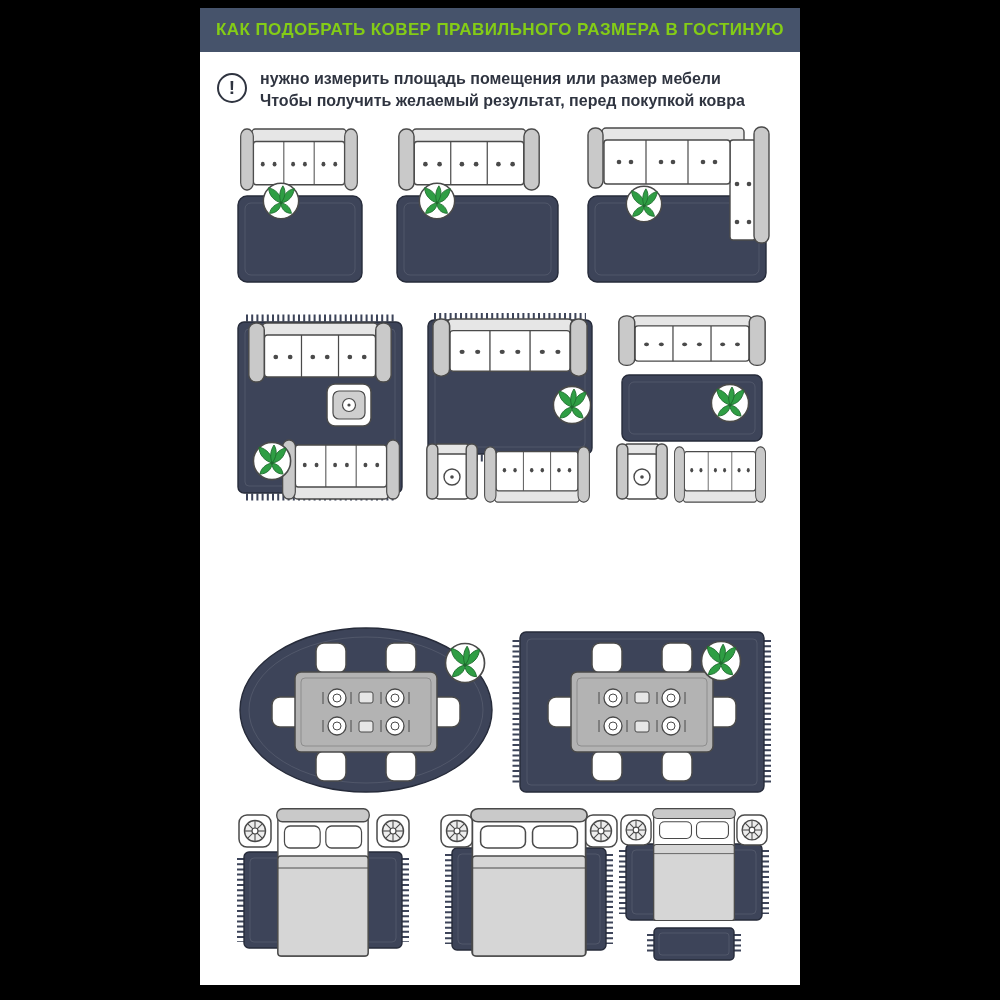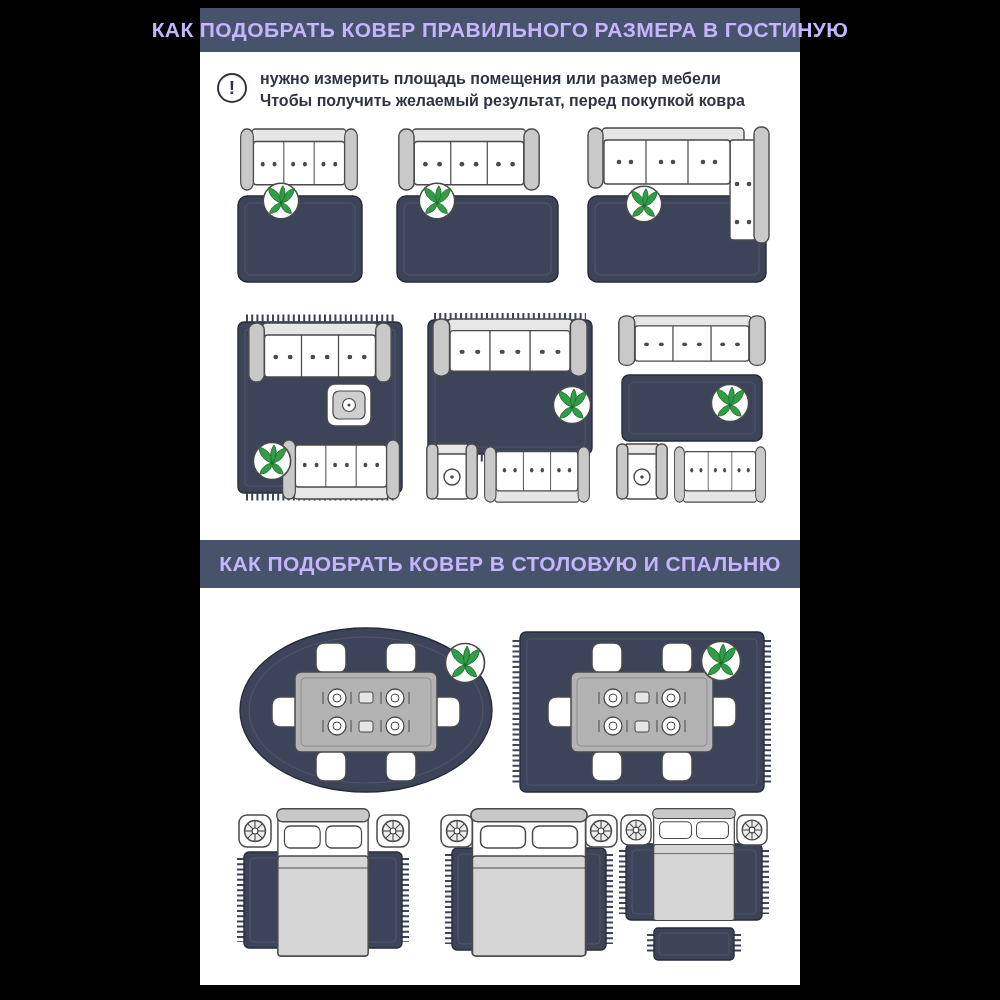--- a/index.html
+++ b/index.html
@@ -14,21 +14,21 @@
     position:absolute; left:200px; top:8px;
     width:600px; height:977px;
     background:#fff;
   }
   .band {
     position:absolute; left:0; width:600px; height:44px;
     background:#46536b;
     display:flex; align-items:center; justify-content:center;
   }
   .band .band-title {
-    color:#c4b5fd; font-weight:bold; font-size:21px; letter-spacing:.4px;
+    color:#84cc16; font-weight:bold; font-size:17px; letter-spacing:.4px;
     white-space:nowrap;
   }
   .band1 { top:0; }
   .band2 { top:532px; height:48px; }
   .note {
     position:absolute; top:60px; left:17px; right:8px;
     display:flex; gap:13px; align-items:flex-start;
   }
   .note-icon {
     flex:0 0 auto;
@@ -242,23 +242,20 @@
     <use href="#sym-sofa" x="4" y="2" width="148" height="52"></use>
     <rect x="8" y="62" width="140" height="66" rx="7" stroke="#262b3a" stroke-width="1.4" fill="#3d4459"></rect>
     <rect x="15" y="69" width="126" height="52" rx="5" fill="none" stroke="#ffffff" stroke-opacity="0.10"></rect>
     <use href="#sym-plant" x="96" y="70" width="40" height="40"></use>
     <use href="#sym-armchair" x="2" y="130" width="52" height="58"></use>
     <g transform="translate(60,190) scale(1,-1)">
       <use href="#sym-sofa" x="0" y="0" width="92" height="58"></use>
     </g>
   </svg>
 
-  <div class="band band2">
-    <span class="band-title">КАК ПОДОБРАТЬ КОВЕР В СТОЛОВУЮ И СПАЛЬНЮ</span>
-  </div>
 
   <svg class="diag" style="left:38px;top:612px" width="256" height="176">
     <ellipse cx="128" cy="90" rx="126" ry="82" stroke="#262b3a" stroke-width="1.4" fill="#3d4459"></ellipse>
     <ellipse cx="128" cy="90" rx="117" ry="73" fill="none" stroke="#ffffff" stroke-opacity="0.10"></ellipse>
     <use href="#sym-dining" x="33" y="22" width="190" height="140"></use>
     <use href="#sym-plant" x="206" y="22" width="42" height="42"></use>
   </svg>
 
   <svg class="diag" style="left:312px;top:612px" width="260" height="184">
     <line x1="4" y1="20" x2="4" y2="164" class="fringe" stroke="#3d4459"></line>

